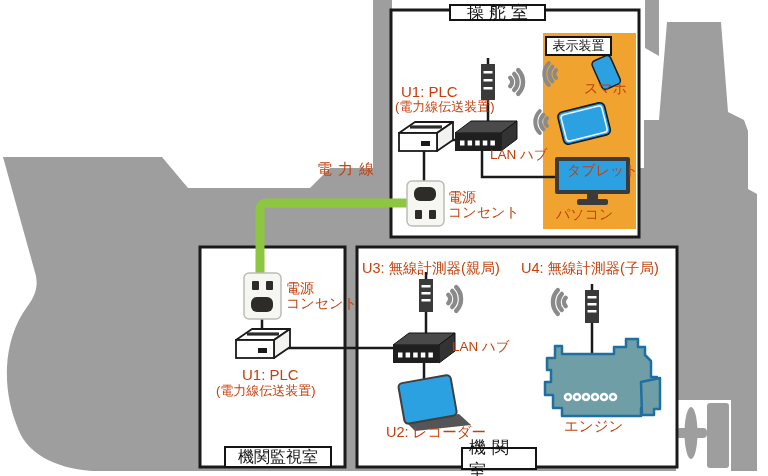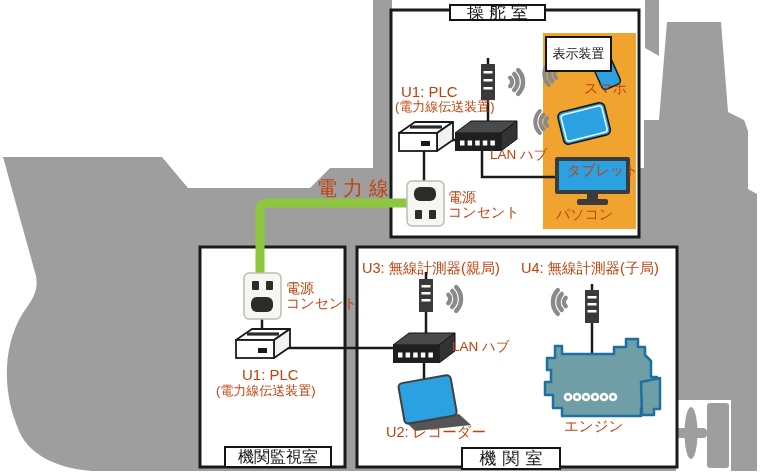--- a/index.html
+++ b/index.html
@@ -162,48 +162,48 @@
       <circle cx="604" cy="397" r="1.8" fill="#6f9ea7"></circle>
           <circle cx="613" cy="397" r="1.8" fill="#6f9ea7"></circle>
     </g>
   </g>
 </svg>
 
 <div class="tab" style="left:449px;top:4px;width:97px;height:17px;font-size:17px;letter-spacing:5px;padding-left:5px;">
   <span>操舵室</span>
 </div>
 
-<div class="tab" style="left:545px;top:36px;width:67px;height:36px;font-size:13px;border-width:2px;">
+<div class="tab" style="left:545px;top:36px;width:67px;height:20px;font-size:13px;border-width:2px;">
   <span>表示装置</span>
 </div>
 
 <div class="lbl" style="left:572px;top:81px;font-size:14px;margin-left:12px;">スマホ</div>
 <div class="lbl" style="left:567px;top:140px;font-size:14px;margin-top:23px;">タブレット</div>
 <div class="lbl ctr" style="left:556px;top:207px;width:74px;font-size:14px;">パソコン</div>
 
 <div class="lbl" style="left:401px;top:84px;font-size:15px;">U1: PLC</div>
 <div class="lbl" style="left:395px;top:100px;font-size:13px;">(電力線伝送装置)</div>
 <div class="lbl" style="left:490px;top:147px;font-size:13.5px;">LAN ハブ</div>
 <div class="lbl" style="left:448px;top:190px;font-size:14px;">電源</div>
 <div class="lbl" style="left:448px;top:205px;font-size:14px;">コンセント</div>
 
-<div class="lbl" style="left:317px;top:177px;font-size:20px;letter-spacing:6px;">電力線</div>
+<div class="lbl" style="left:317px;top:161px;font-size:15px;letter-spacing:6px;">電力線</div>
 
 <div class="lbl" style="left:286px;top:281px;font-size:14px;">電源</div>
 <div class="lbl" style="left:286px;top:296px;font-size:14px;">コンセント</div>
 <div class="lbl" style="left:242px;top:367px;font-size:15px;">U1: PLC</div>
 <div class="lbl" style="left:216px;top:384px;font-size:13px;">(電力線伝送装置)</div>
 
 <div class="tab" style="left:224px;top:446px;width:108px;height:22px;font-size:16px;">
   <span>機関監視室</span>
 </div>
 
 <div class="lbl" style="left:362px;top:260px;font-size:14.5px;">U3: 無線計測器(親局)</div>
 <div class="lbl" style="left:521px;top:260px;font-size:14.5px;">U4: 無線計測器(子局)</div>
 <div class="lbl" style="left:452px;top:339px;font-size:13.5px;">LAN ハブ</div>
 <div class="lbl" style="left:386px;top:424px;font-size:14.5px;">U2: レコーダー</div>
 <div class="lbl" style="left:564px;top:418px;font-size:14.5px;">エンジン</div>
 
-<div class="tab" style="left:461px;top:447px;width:100px;height:23px;font-size:17px;letter-spacing:6px;padding-left:6px;">
+<div class="tab" style="left:461px;top:447px;width:76px;height:23px;font-size:17px;letter-spacing:6px;padding-left:6px;">
   <span>機関室</span>
 </div>
 
 </div>
 
 </body></html>

